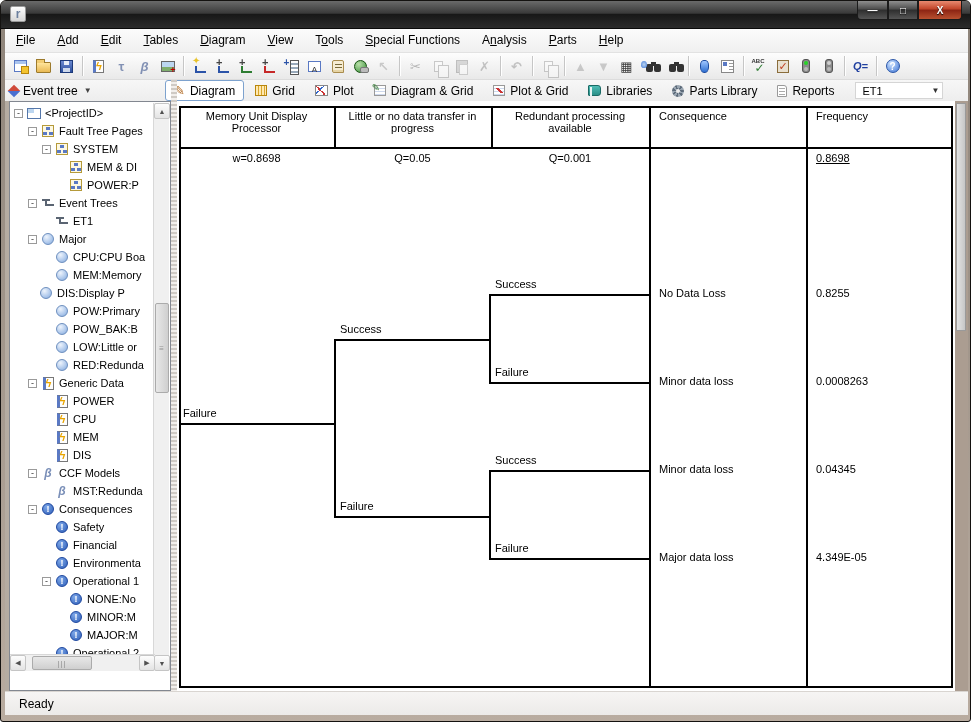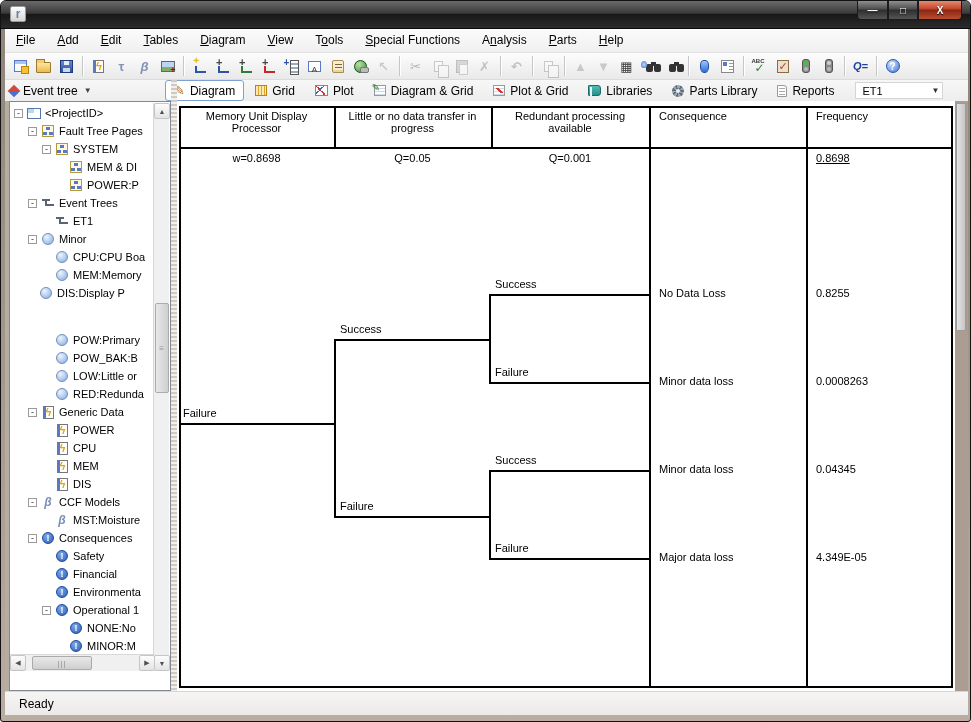--- a/index.html
+++ b/index.html
@@ -419,21 +419,21 @@
           <span class="tree-ico">
             <span class="icon event-tree-icon"></span>
           </span>
           <span class="tree-label">ET1</span>
         </div>
         <div class="tree-row" style="padding-left: 18px;">
           <span class="expander">-</span>
           <span class="tree-ico">
             <span class="icon event-circle-icon"></span>
           </span>
-          <span class="tree-label">Minor</span>
+          <span class="tree-label">Major</span>
         </div>
         <div class="tree-row" style="padding-left: 32px;">
           <span class="exp-space"></span>
           <span class="tree-ico">
             <span class="icon event-circle-icon"></span>
           </span>
           <span class="tree-label">CPU:CPU Boa</span>
         </div>
         <div class="tree-row" style="padding-left: 32px;">
           <span class="exp-space"></span>
@@ -442,21 +442,21 @@
           </span>
           <span class="tree-label">MEM:Memory</span>
         </div>
         <div class="tree-row" style="padding-left: 16px;">
           <span class="exp-space"></span>
           <span class="tree-ico">
             <span class="icon event-circle-icon"></span>
           </span>
           <span class="tree-label">DIS:Display P</span>
         </div>
-        <div class="tree-row" style="padding-left: 32px; margin-top: 29px;">
+        <div class="tree-row" style="padding-left: 32px;">
           <span class="exp-space"></span>
           <span class="tree-ico">
             <span class="icon event-circle-icon"></span>
           </span>
           <span class="tree-label">POW:Primary</span>
         </div>
         <div class="tree-row" style="padding-left: 32px;">
           <span class="exp-space"></span>
           <span class="tree-ico">
             <span class="icon event-circle-icon"></span>
@@ -517,21 +517,21 @@
           <span class="tree-ico">
             <span class="beta-icon-t">β</span>
           </span>
           <span class="tree-label">CCF Models</span>
         </div>
         <div class="tree-row" style="padding-left: 32px;">
           <span class="exp-space"></span>
           <span class="tree-ico">
             <span class="beta-icon-t">β</span>
           </span>
-          <span class="tree-label">MST:Moisture</span>
+          <span class="tree-label">MST:Redunda</span>
         </div>
         <div class="tree-row" style="padding-left: 18px;">
           <span class="expander">-</span>
           <span class="tree-ico">
             <span class="consequence-icon">!</span>
           </span>
           <span class="tree-label">Consequences</span>
         </div>
         <div class="tree-row" style="padding-left: 32px;">
           <span class="exp-space"></span>

